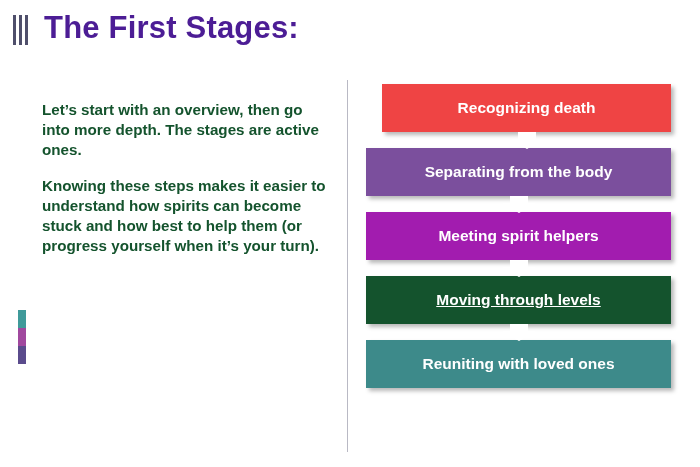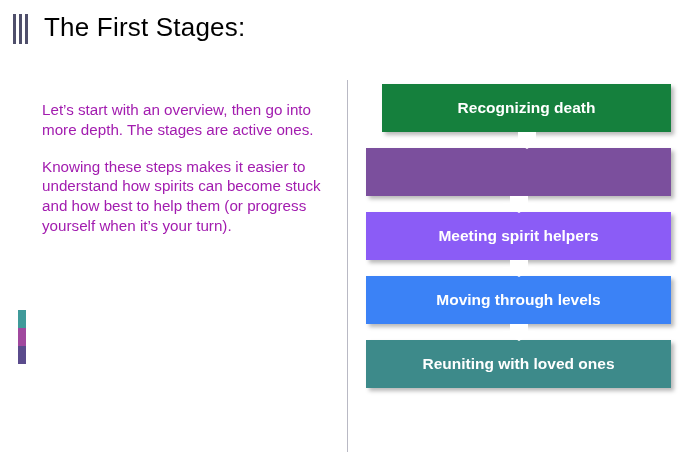--- a/index.html
+++ b/index.html
@@ -38,39 +38,39 @@
   .title-bars span {
     display: block;
     width: 3px;
     margin-right: 3px;
     background: #4f4f6b;
   }
   .title-bars span.b1 { height: 30px; }
   .title-bars span.b2 { height: 30px; }
   .title-bars span.b3 { height: 30px; }
   .slide-title {
-    font-size: 26px;
-    color: #000000;
-    font-weight: normal;
+    font-size: 31px;
+    color: #4c1d95;
+    font-weight: bold;
     letter-spacing: 0.2px;
     white-space: nowrap;
   }
 
   
   .left-col {
     position: absolute;
     left: 42px;
     top: 85px;
     width: 288px;
   }
   .para {
     font-size: 15.2px;
     line-height: 1.30;
-    color: #a21caf;
-    font-weight: normal;
+    color: #14532d;
+    font-weight: bold;
     margin-bottom: 17px;
   }
   .para:last-child { margin-bottom: 16px; }
 
   
   .chip {
     position: absolute;
     left: 18px;
     width: 8px;
     height: 18px;
@@ -167,44 +167,45 @@
 
   <div class="left-col">
     <p class="para">Let’s start with an overview, then go into more depth.  The stages are active ones.</p>
     <p class="para">Knowing these steps makes it easier to understand how spirits can become stuck and how best to help them (or progress yourself when it’s your turn).</p>
   </div>
 
   <div class="divider"></div>
 
   <div class="flow">
 
-    <div class="chev c1" style="background: #15803d; margin-left: 16px;">
+    <div class="chev c1" style="background: #ef4444; margin-left: 16px;">
       <span class="label">Recognizing death</span>
       <span class="arrow">
         <span class="stem"></span>
           <span class="head"></span>
       </span>
     </div>
 
     <div class="chev c2" style="background: rgb(123, 79, 157);">
-      <span class="arrow">
-        <span class="stem"></span>
-          <span class="head"></span>
-      </span>
-    </div>
-
-    <div class="chev c3" style="background: #8b5cf6;">
+      <span class="label">Separating from the body</span>
+      <span class="arrow">
+        <span class="stem"></span>
+          <span class="head"></span>
+      </span>
+    </div>
+
+    <div class="chev c3" style="background: #a21caf;">
       <span class="label">Meeting spirit helpers</span>
       <span class="arrow">
         <span class="stem"></span>
           <span class="head"></span>
       </span>
     </div>
 
-    <div class="chev c4" style="background: #3b82f6;">
+    <div class="chev c4" style="background: #14532d; text-decoration: underline;">
       <span class="label">Moving through levels</span>
       <span class="arrow">
         <span class="stem"></span>
           <span class="head"></span>
       </span>
     </div>
 
     <div class="chev c5" style="background: rgb(61, 138, 138);">
       <span class="label">Reuniting with loved ones</span>
     </div>

